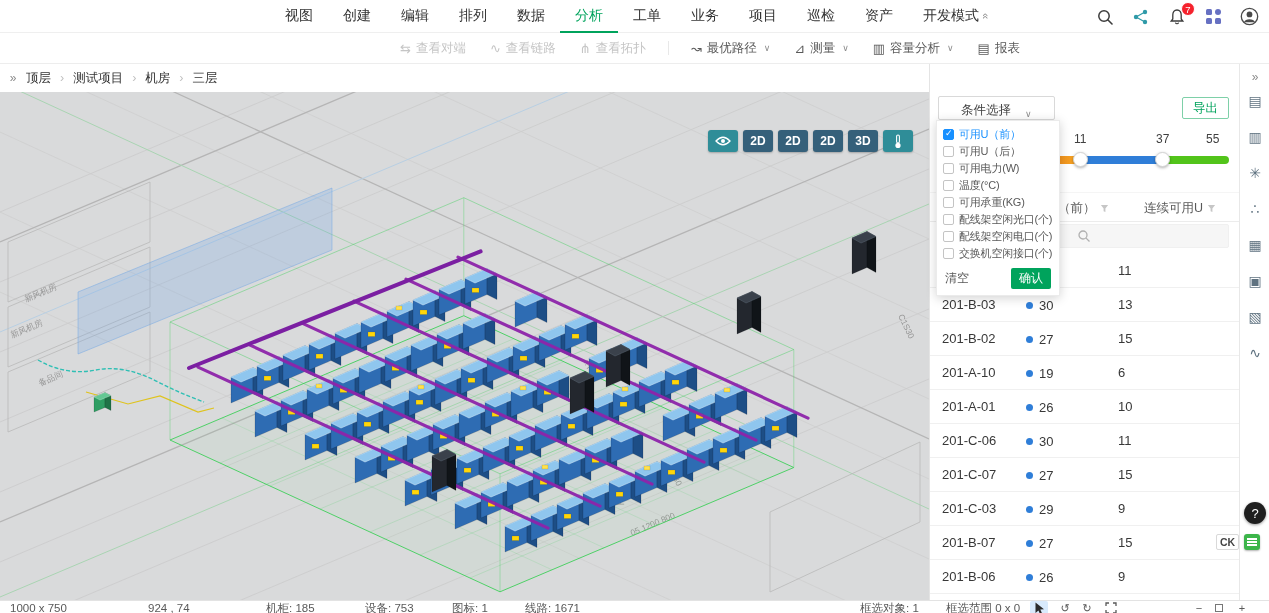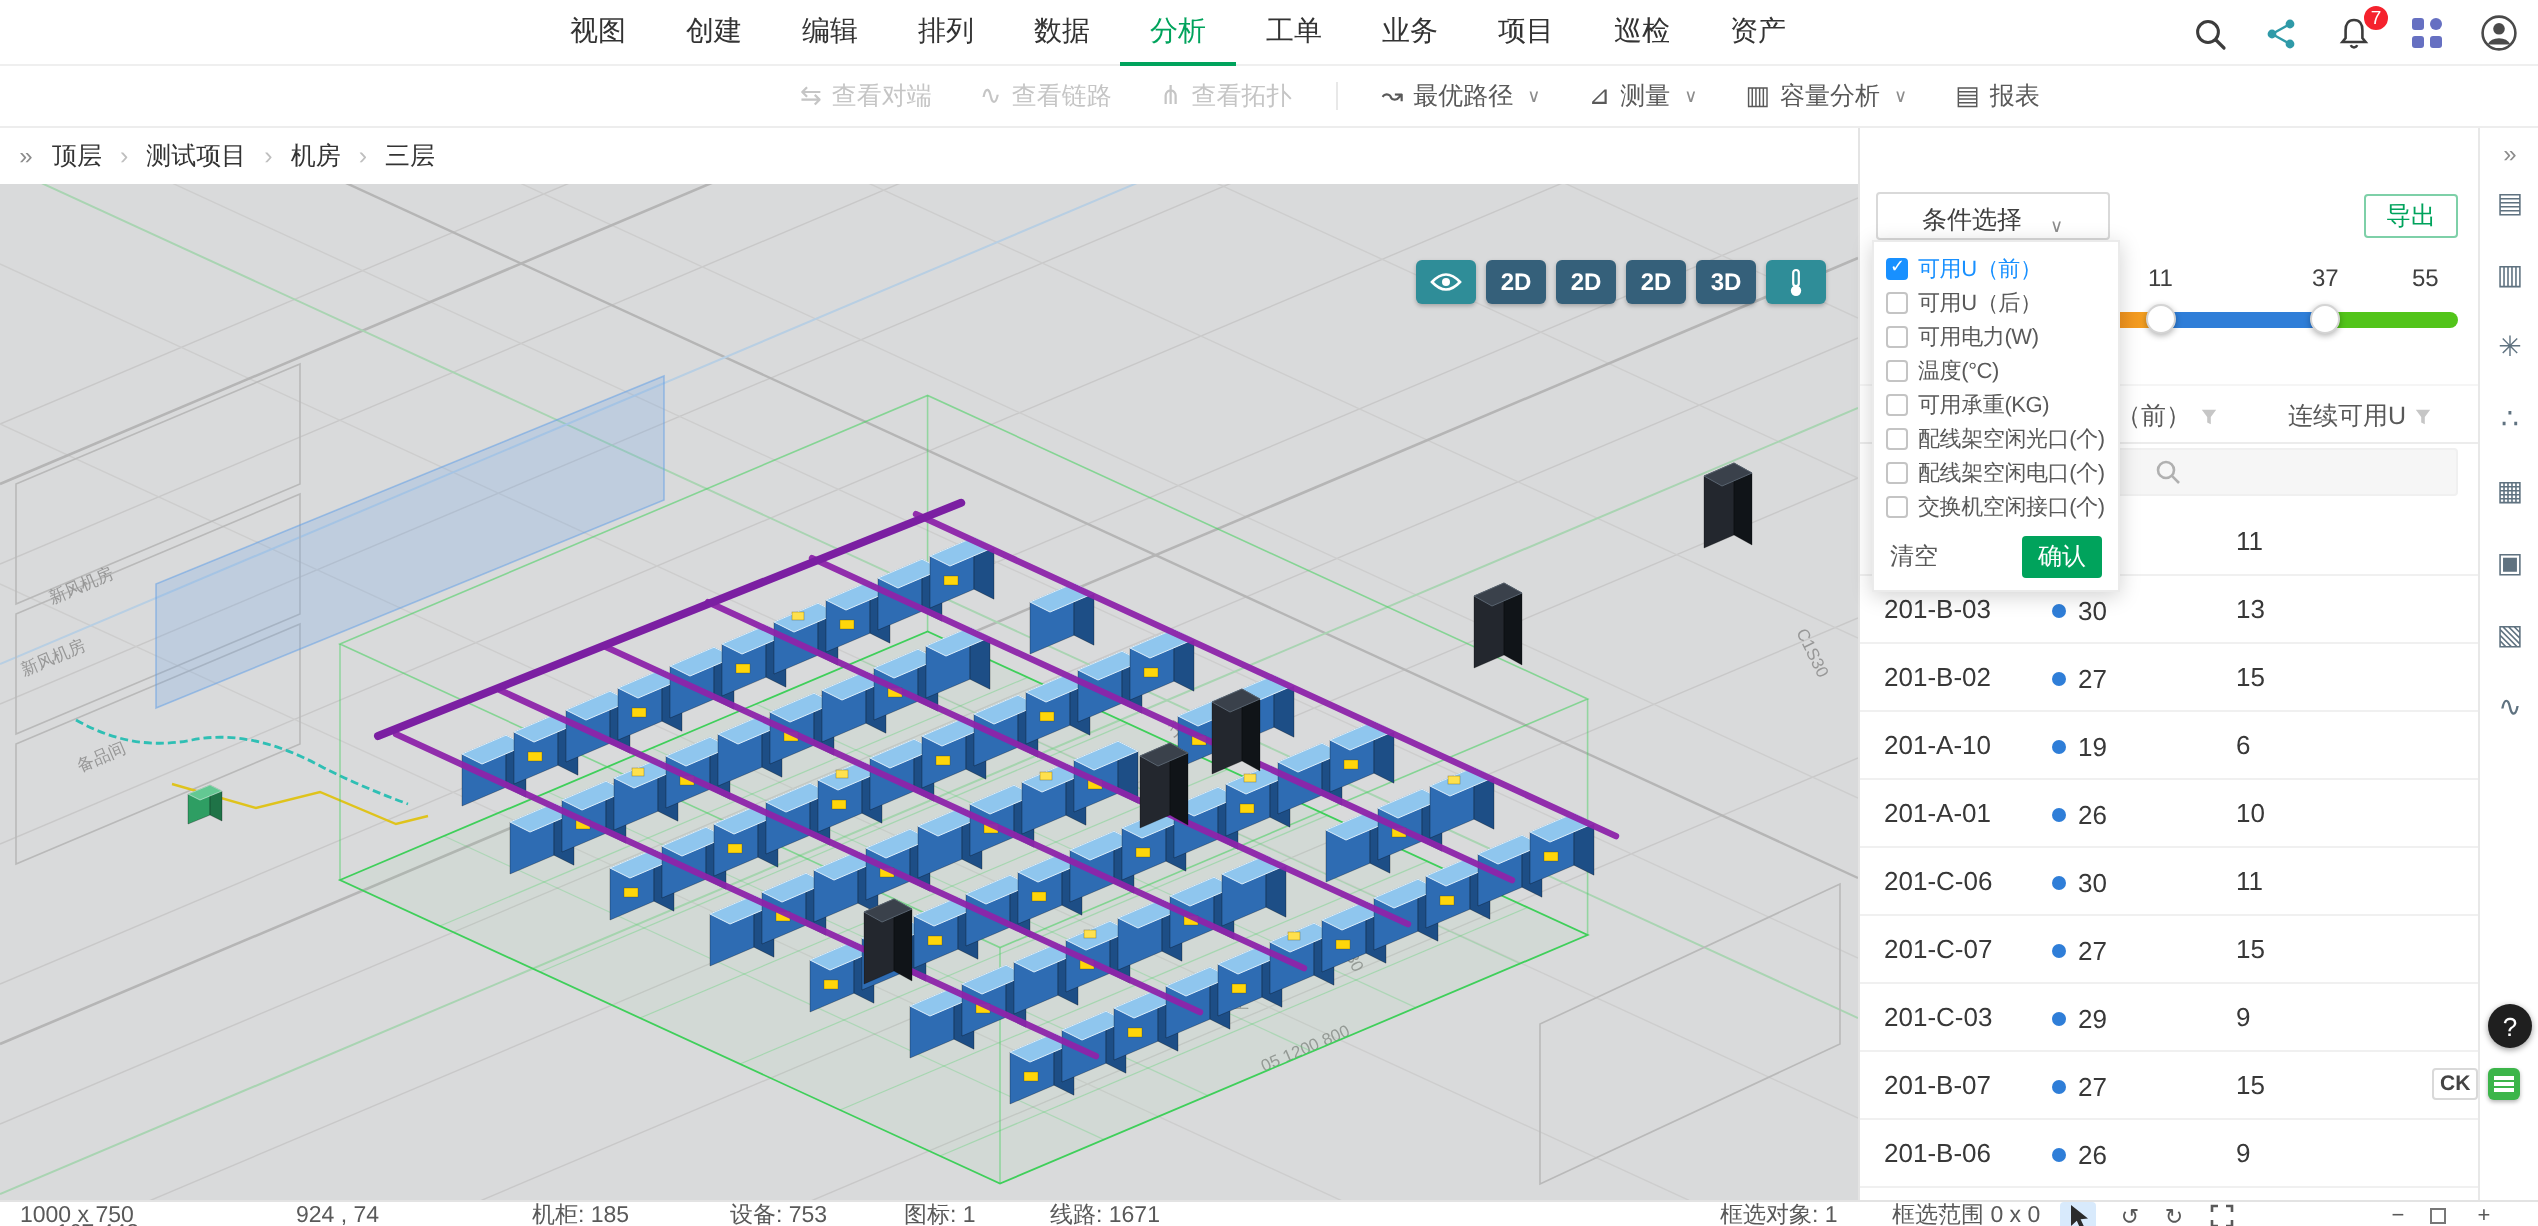--- a/index.html
+++ b/index.html
@@ -175,20 +175,24 @@
       <span>项目</span>
 
     </div>
       <div class="nav-item">
       <span>巡检</span>
 
     </div>
       <div class="nav-item">
       <span>资产</span>
 
+    </div>
+      <div class="nav-item collapse">
+      <span>开发模式</span>
+      <span class="nav-caret">«</span>
     </div>
   </nav>
   <div class="top-icons">
     <div class="icon-btn">
       <svg width="18" height="18" viewBox="0 0 18 18">
           <circle cx="8" cy="8" r="5.2" fill="none" stroke="#3c3c3c" stroke-width="1.5"></circle>
           <line x1="12" y1="12" x2="16" y2="16" stroke="#3c3c3c" stroke-width="1.6" stroke-linecap="round"></line>
         </svg>
     </div>
     <div class="icon-btn">

